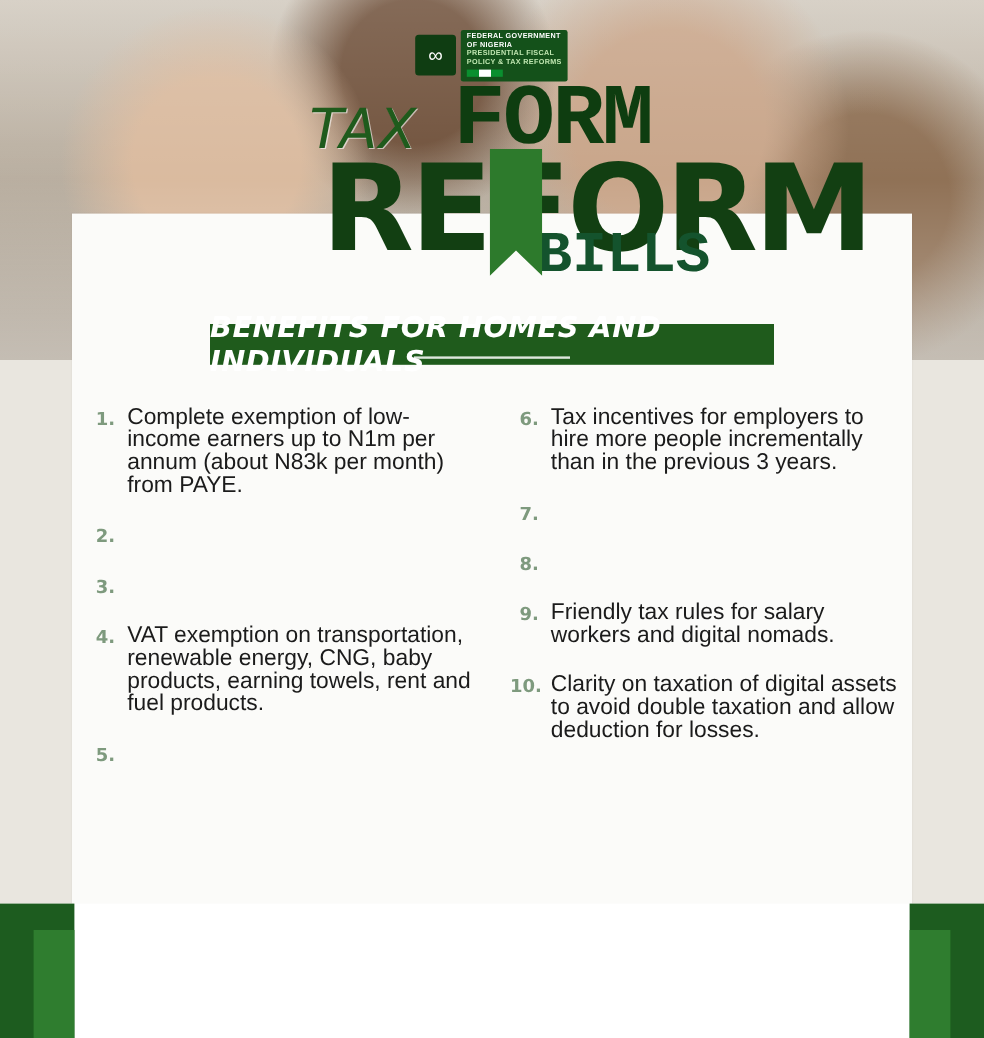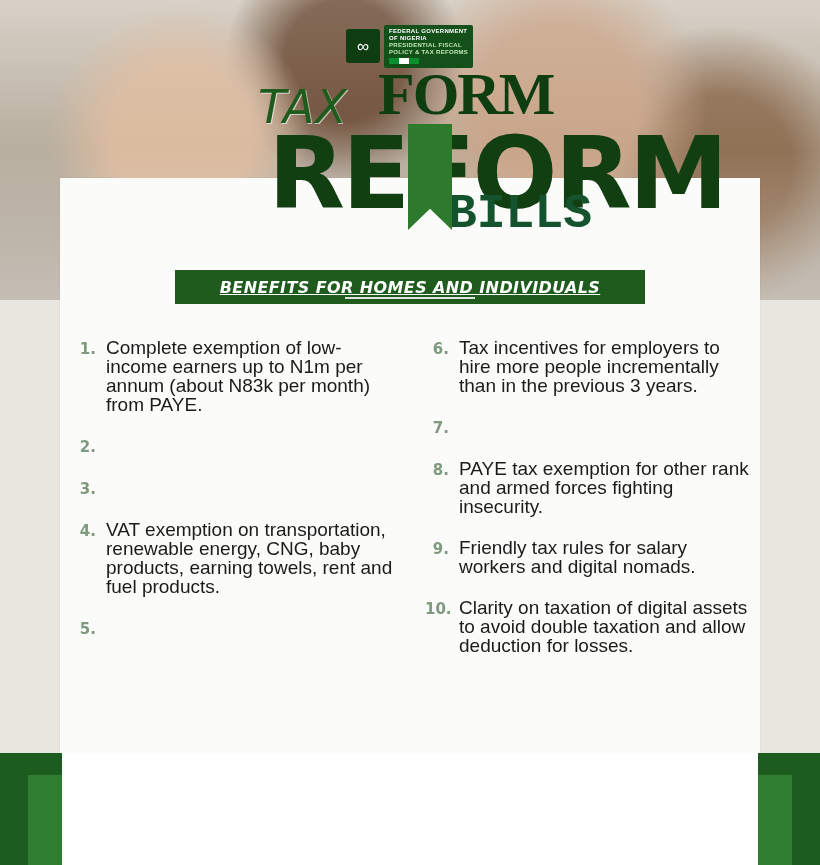--- a/index.html
+++ b/index.html
@@ -138,23 +138,23 @@
     font-size: 46px;
     letter-spacing: 1px;
     color: #1f5b1c;
     position: absolute;
     left: 258px;
     top: 12px;
     line-height: 1;
     text-shadow: 1px 1px 0 rgba(255,255,255,0.6);
   }
   .title-form {
-    font-family: Liberation Serif, serif;
-    font-weight: bold;
-    font-size: 60px;
+    font-family: Liberation Mono, monospace;
+    font-weight: bold;
+    font-size: 72px;
     letter-spacing: -2px;
     color: #0e3d10;
     position: absolute;
     left: 378px;
     top: -8px;
     line-height: 1;
   }
   .title-reform {
     font-family: "DejaVu Sans", sans-serif;
     font-weight: bold;
@@ -197,23 +197,22 @@
     background: #1f5b1c;
     display: flex;
     align-items: center;
     justify-content: center;
   }
   .banner-text {
     color: #ffffff;
     font-family: "DejaVu Sans", sans-serif;
     font-weight: bold;
     font-style: italic;
-    font-size: 16px;
+    font-size: 24px;
     letter-spacing: 0.4px;
-    text-decoration: underline;
   }
   .banner-underline {
     position: absolute;
     left: 50%;
     transform: translateX(-50%);
     bottom: 5px;
     width: 130px;
     height: 2px;
     background: #ffffff;
     opacity: 0.85;
@@ -315,21 +314,20 @@
     <div class="col col-right">
       <div class="item">
         <div class="item-num">6.</div>
         <div class="item-text">Tax incentives for employers to hire more people incrementally than in the previous 3 years.</div>
       </div>
       <div class="item">
         <div class="item-num">7.</div>
       </div>
       <div class="item">
         <div class="item-num">8.</div>
-        <div class="item-text">PAYE tax exemption for other rank and armed forces fighting insecurity.</div>
       </div>
       <div class="item">
         <div class="item-num">9.</div>
         <div class="item-text">Friendly tax rules for salary workers and digital nomads.</div>
       </div>
       <div class="item">
         <div class="item-num">10.</div>
         <div class="item-text">Clarity on taxation of digital assets to avoid double taxation and allow deduction for losses.</div>
       </div>
     </div>

